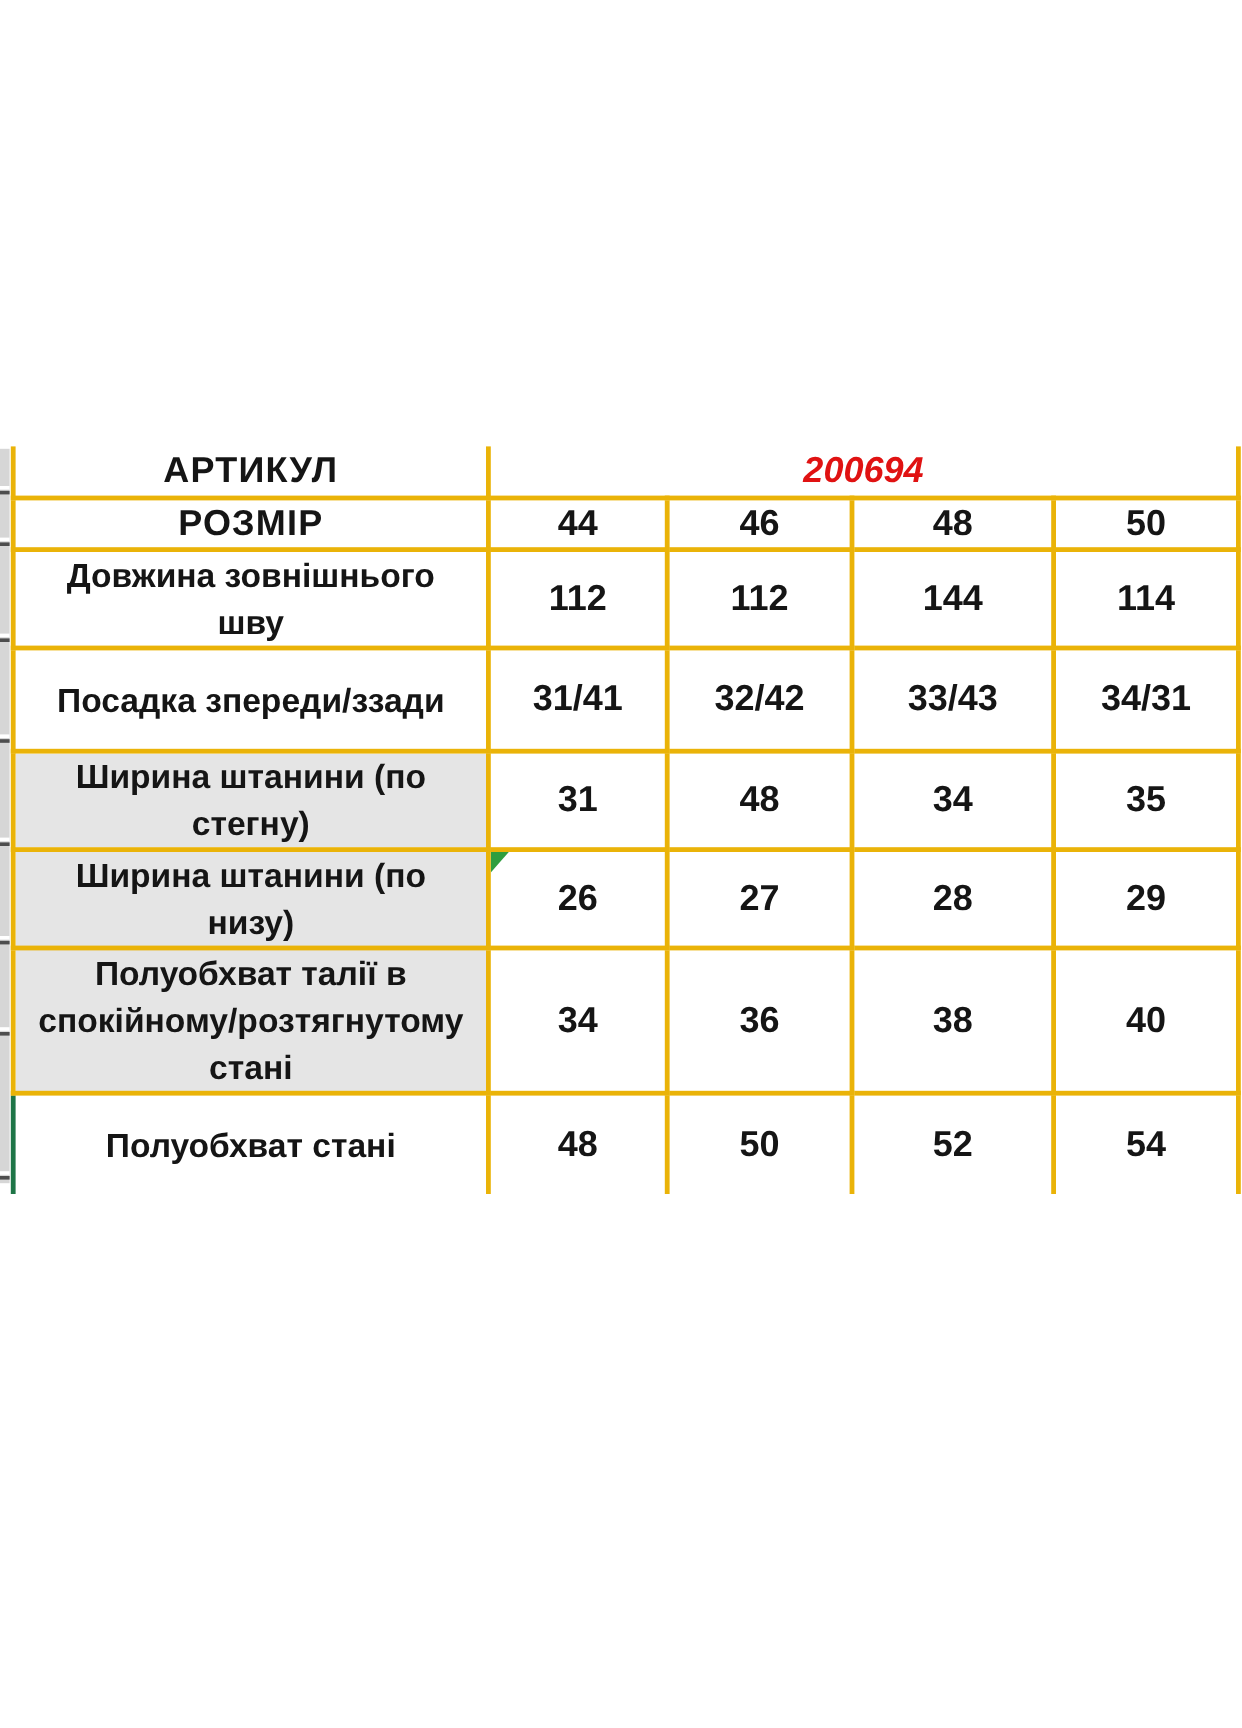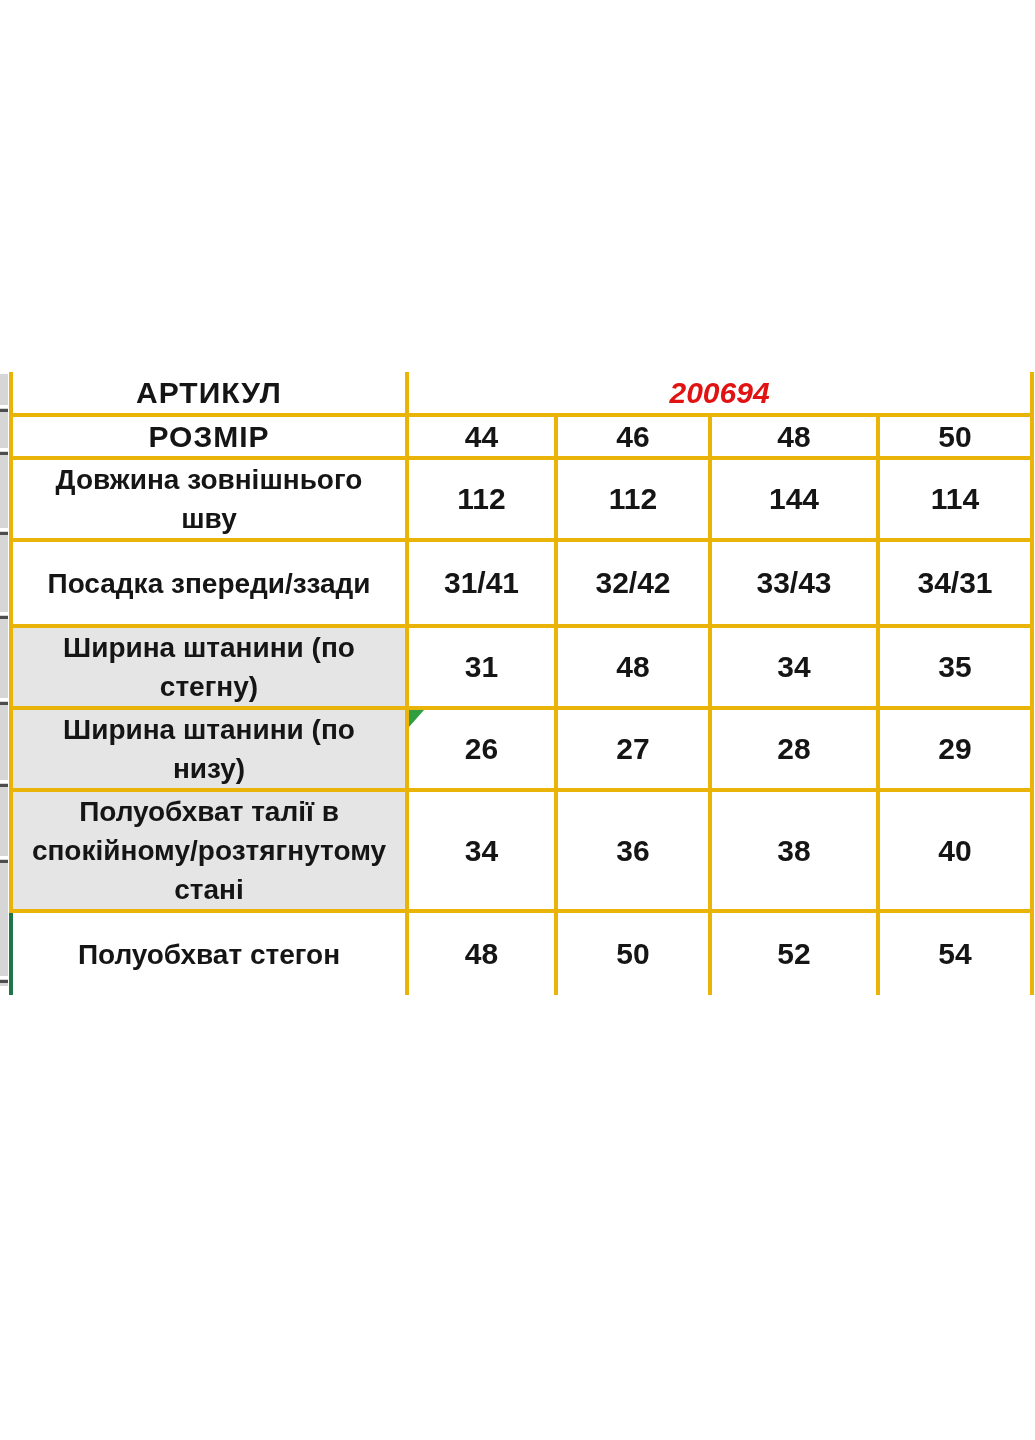--- a/index.html
+++ b/index.html
@@ -135,21 +135,21 @@
         <td class="lbl shaded">Полуобхват талії в
 спокійному/розтягнутому
 стані</td>
         <td class="val">34</td>
         <td class="val">36</td>
         <td class="val">38</td>
         <td class="val last-col">40</td>
       </tr>
 
       <tr class="last h84">
-        <td class="lbl">Полуобхват стегон</td>
+        <td class="lbl">Полуобхват стані</td>
         <td class="val">48</td>
         <td class="val">50</td>
         <td class="val">52</td>
         <td class="val last-col">54</td>
       </tr>
     </tbody>
       </table>
   </div>
 </div>
 

